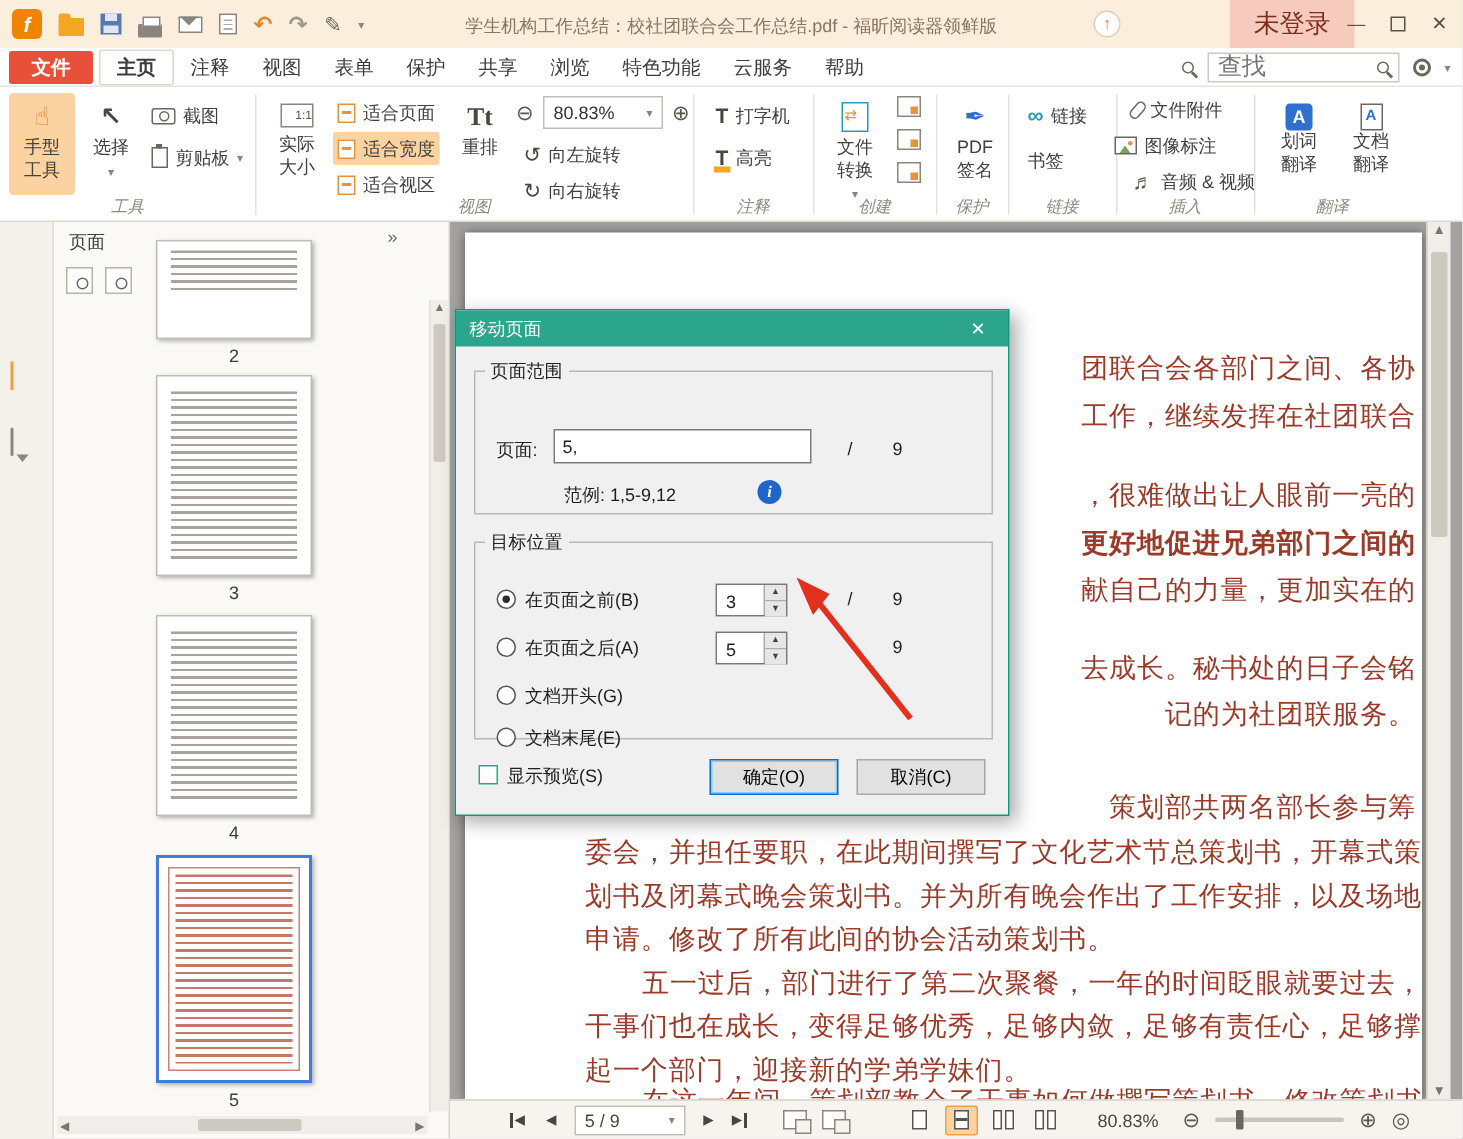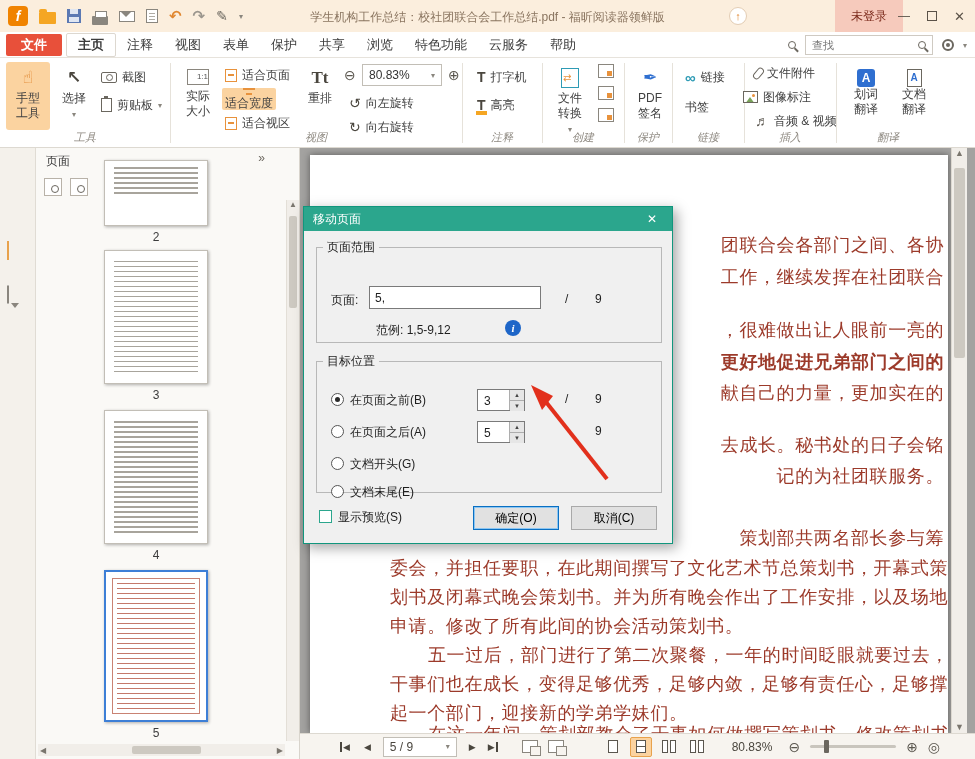--- a/index.html
+++ b/index.html
@@ -21,48 +21,48 @@
 .ic-mail::before{content:"";position:absolute;left:0;top:-1px;border-left:6.5px solid transparent;border-right:6.5px solid transparent;border-top:6px solid #8a867e;}
 .ic-doc{width:12px;height:14px;border:1px solid #8a867e;background:#fff;position:relative;}
 .ic-doc::before{content:"";position:absolute;left:2px;top:3px;right:2px;height:7px;background:repeating-linear-gradient(to bottom,#b0aca4 0 1px,transparent 1px 3px);}
 .gly{display:inline-block;}
 .g-undo{color:#e0862f;font-size:15px;font-weight:bold;}
 .g-redo{color:#9a958d;font-size:15px;font-weight:bold;}
 .g-pen{color:#6b675f;font-size:14px;}
 .caret{font-size:8px;color:#8a867e;}
 .tb-title{position:absolute;left:50%;top:9px;transform:translateX(-50%);font-size:12px;color:#8a7560;white-space:nowrap;}
 .share-ic{position:absolute;right:228px;top:7px;width:18px;height:18px;border-radius:50%;background:#fff;border:1px solid #e3cdb4;color:#e0862f;font-size:11px;text-align:center;line-height:16px;}
-.login-btn{position:absolute;right:72px;top:0;height:32px;padding:0 16px;background:#f6cabc;color:#7d2d1e;font-size:12px;line-height:32px;}
+.login-btn{position:absolute;right:72px;top:0;height:32px;padding:0 16px;background:#f6cabc;color:#7d2d1e;font-size:17px;line-height:32px;}
 .win-btns{position:absolute;right:10px;top:0;height:32px;display:flex;align-items:center;gap:17px;color:#5a5248;}
 .w-min{font-size:12px;}
 .w-max{width:10px;height:10px;border:1.5px solid #5a5248;display:inline-block;}
 .w-close{font-size:13px;}
 
 
 .menubar{position:absolute;top:32px;left:0;width:100%;height:26px;background:#fff;border-bottom:1px solid #e7e3dc;display:flex;align-items:center;}
 .file-btn{height:22px;margin-left:6px;padding:0 15px;background:#e8503a;color:#fff;font-size:13px;line-height:22px;border-radius:2px;font-weight:bold;}
 .tabs{display:flex;align-items:center;margin-left:4px;}
 .tab{padding:0 11px;font-size:13px;color:#3c3c3c;line-height:22px;}
 .tab.active{font-weight:bold;border:1px solid #ddd8d0;border-radius:2px;background:#fff;}
 .find-area{position:absolute;right:8px;top:3px;display:flex;align-items:center;gap:9px;}
 .ic-mag{width:8px;height:8px;border:1.5px solid #6b675f;border-radius:50%;position:relative;display:inline-block;}
 .ic-mag::after{content:"";position:absolute;width:5px;height:1.5px;background:#6b675f;transform:rotate(45deg);right:-4px;bottom:-2px;}
 .find-box{display:flex;align-items:center;height:20px;width:128px;border:1px solid #cfcac2;background:#fff;padding:0 6px;gap:6px;}
-.find-box input{border:none;outline:none;flex:1;font-size:11px;min-width:0;color:#555;}
+.find-box input{border:none;outline:none;flex:1;font-size:16px;min-width:0;color:#555;}
 .ic-gear{width:12px;height:12px;border:2px solid #6b675f;border-radius:50%;position:relative;display:inline-block;}
 .ic-gear::after{content:"";position:absolute;inset:2px;background:#6b675f;border-radius:50%;}
 
 
 .ribbon{position:absolute;top:58px;left:0;width:100%;height:90px;background:#fff;border-bottom:1px solid #ddd9d1;}
 .bb{position:absolute;width:44px;text-align:center;font-size:12px;color:#414141;border-radius:3px;padding-top:3px;height:68px;}
 .bb .ic{height:26px;line-height:26px;font-size:17px;display:block;}
 .bb .lb{line-height:15px;display:block;}
 .bb.hl{background:#fbd3a0;}
 .rrow{position:absolute;display:flex;align-items:center;gap:5px;font-size:12px;color:#414141;height:22px;padding:0 3px;}
-.rrow.hl{background:#fbd3a0;border-radius:2px;flex-direction:column;}
+.rrow.hl{background:#fbd3a0;border-radius:2px;}
 .glabel{position:absolute;top:72px;font-size:11px;color:#8f8a82;text-align:center;font-style:italic;}
 .vsep{position:absolute;top:5px;height:80px;width:1px;background:#e6e2da;}
 .g-hand{color:#e0862f;font-size:19px;}
 .g-sel{color:#4a463e;font-size:15px;font-weight:bold;}
 .ic-cam{width:16px;height:11px;border:1.5px solid #6b675f;border-radius:2px;position:relative;display:inline-block;}
 .ic-cam::after{content:"";position:absolute;left:4px;top:1px;width:5px;height:5px;border:1.5px solid #6b675f;border-radius:50%;}
 .ic-clipb{width:11px;height:14px;border:1.5px solid #6b675f;position:relative;display:inline-block;background:#fff;}
 .ic-clipb::before{content:"";position:absolute;left:2px;top:-3px;width:4px;height:3px;background:#6b675f;}
 .ic-11{width:22px;height:16px;border:1px solid #8a867e;font-size:8px;line-height:14px;text-align:right;display:inline-block;color:#555;margin:4px auto;}
 .fiti{width:12px;height:13px;border:1.5px solid #e8923c;background:#fff;display:inline-block;position:relative;}

